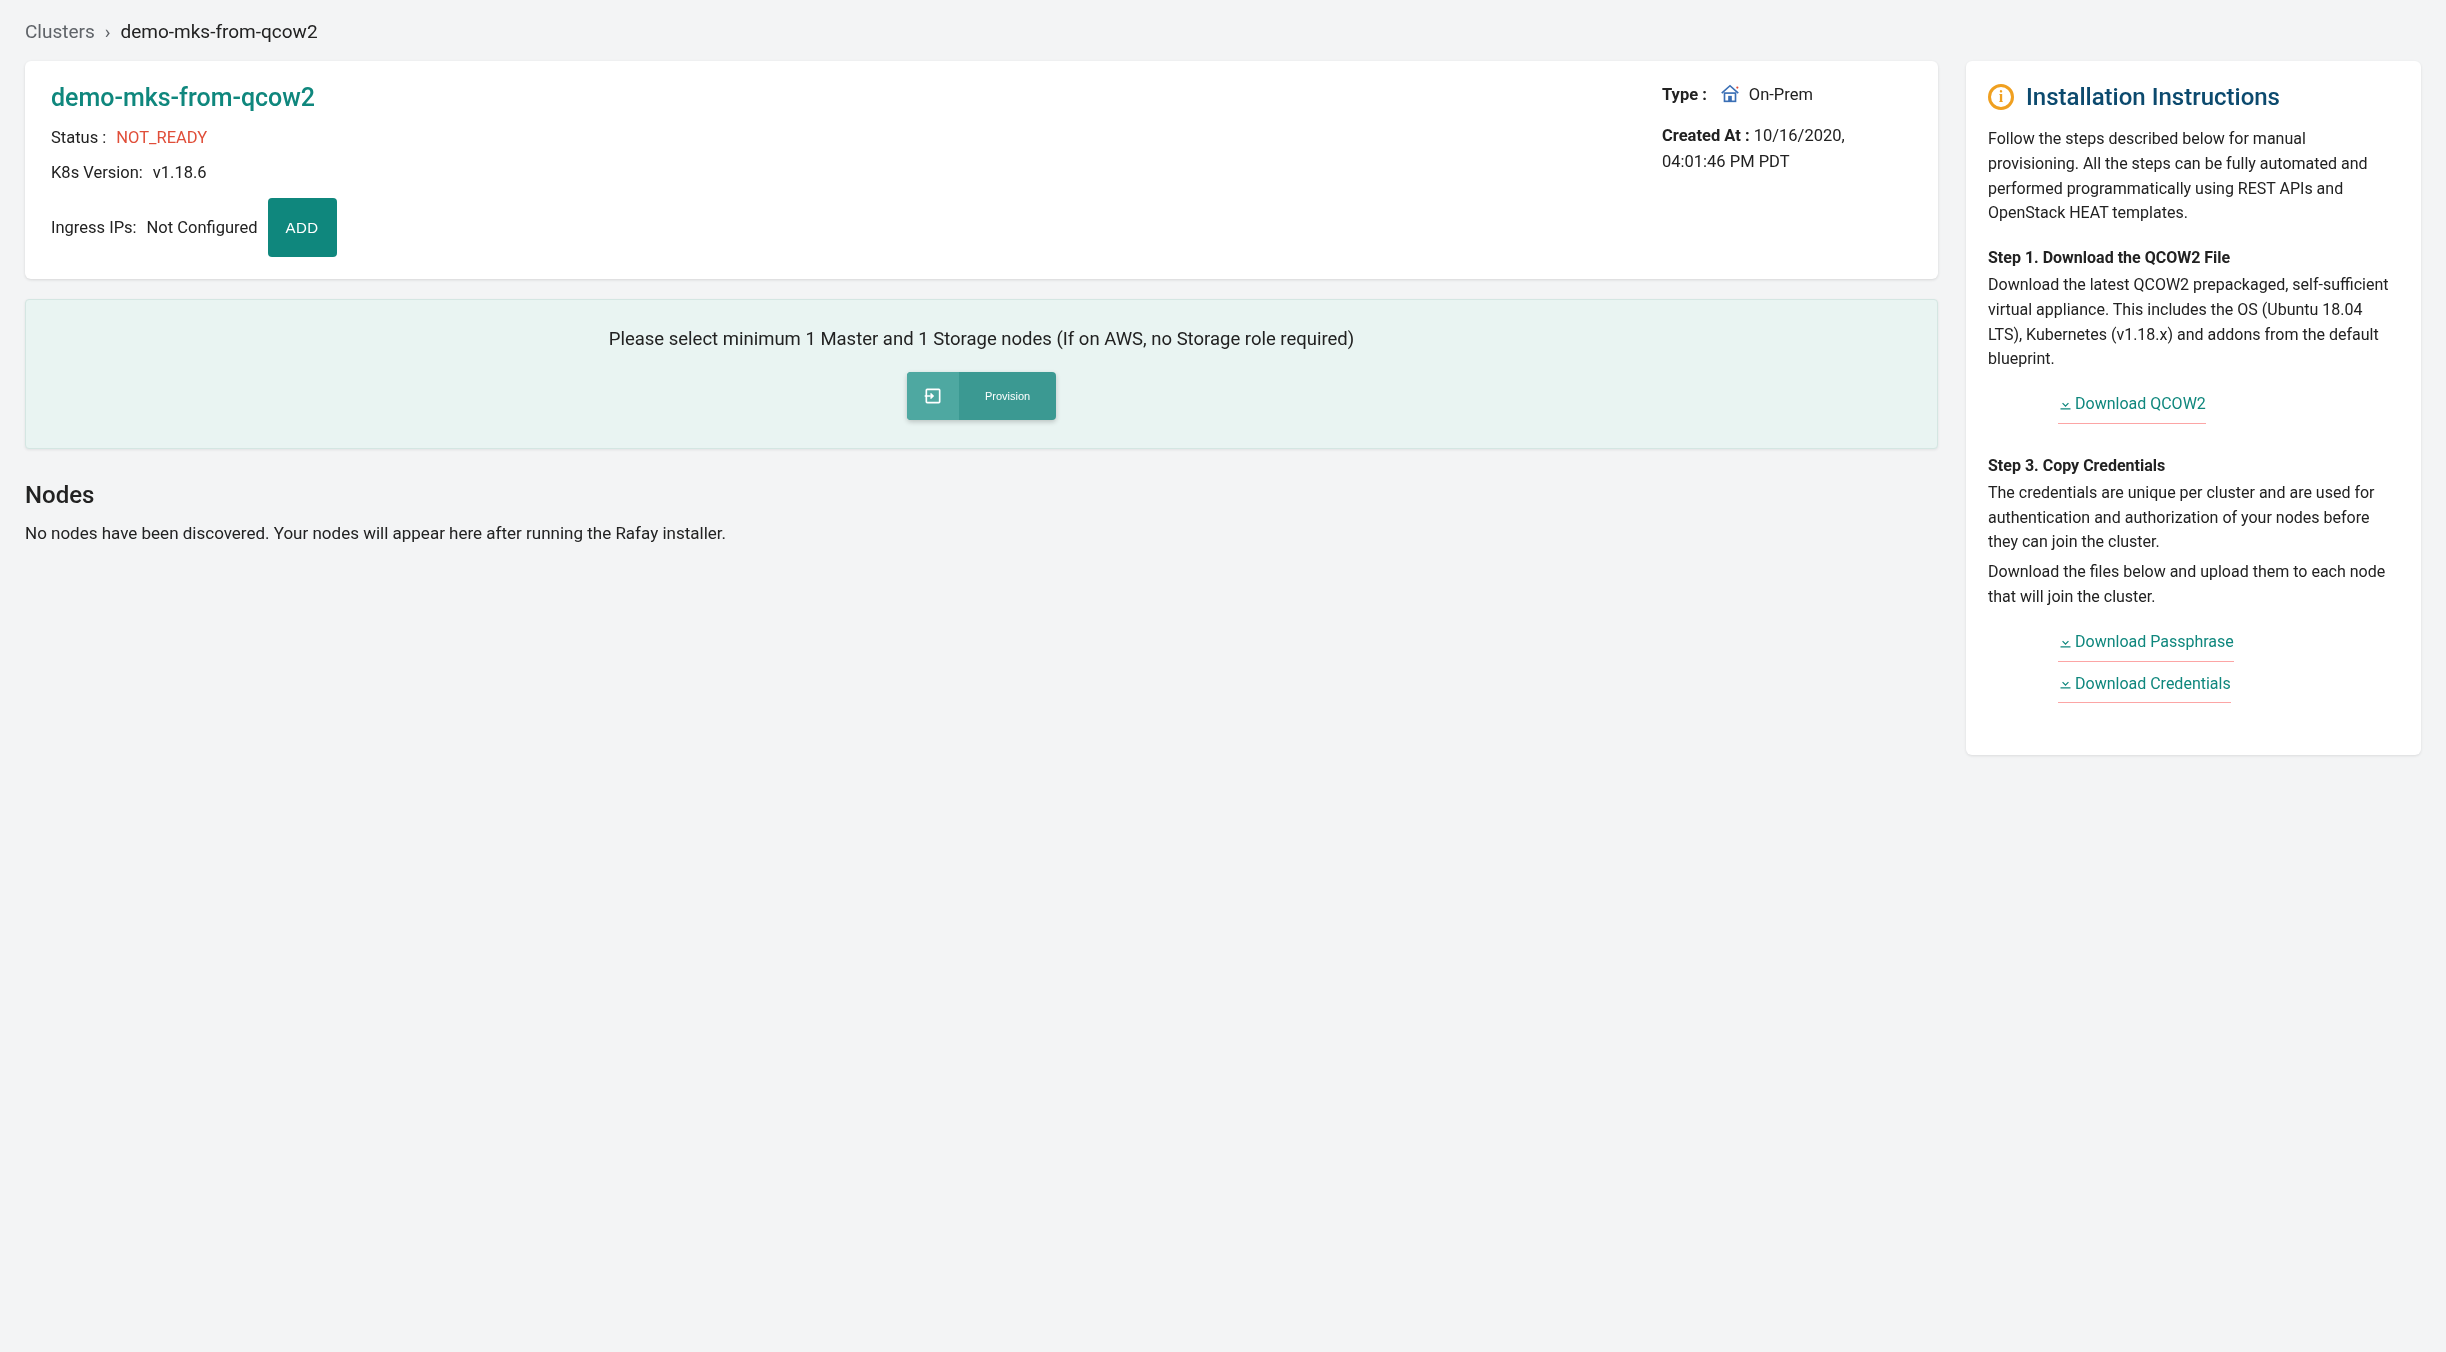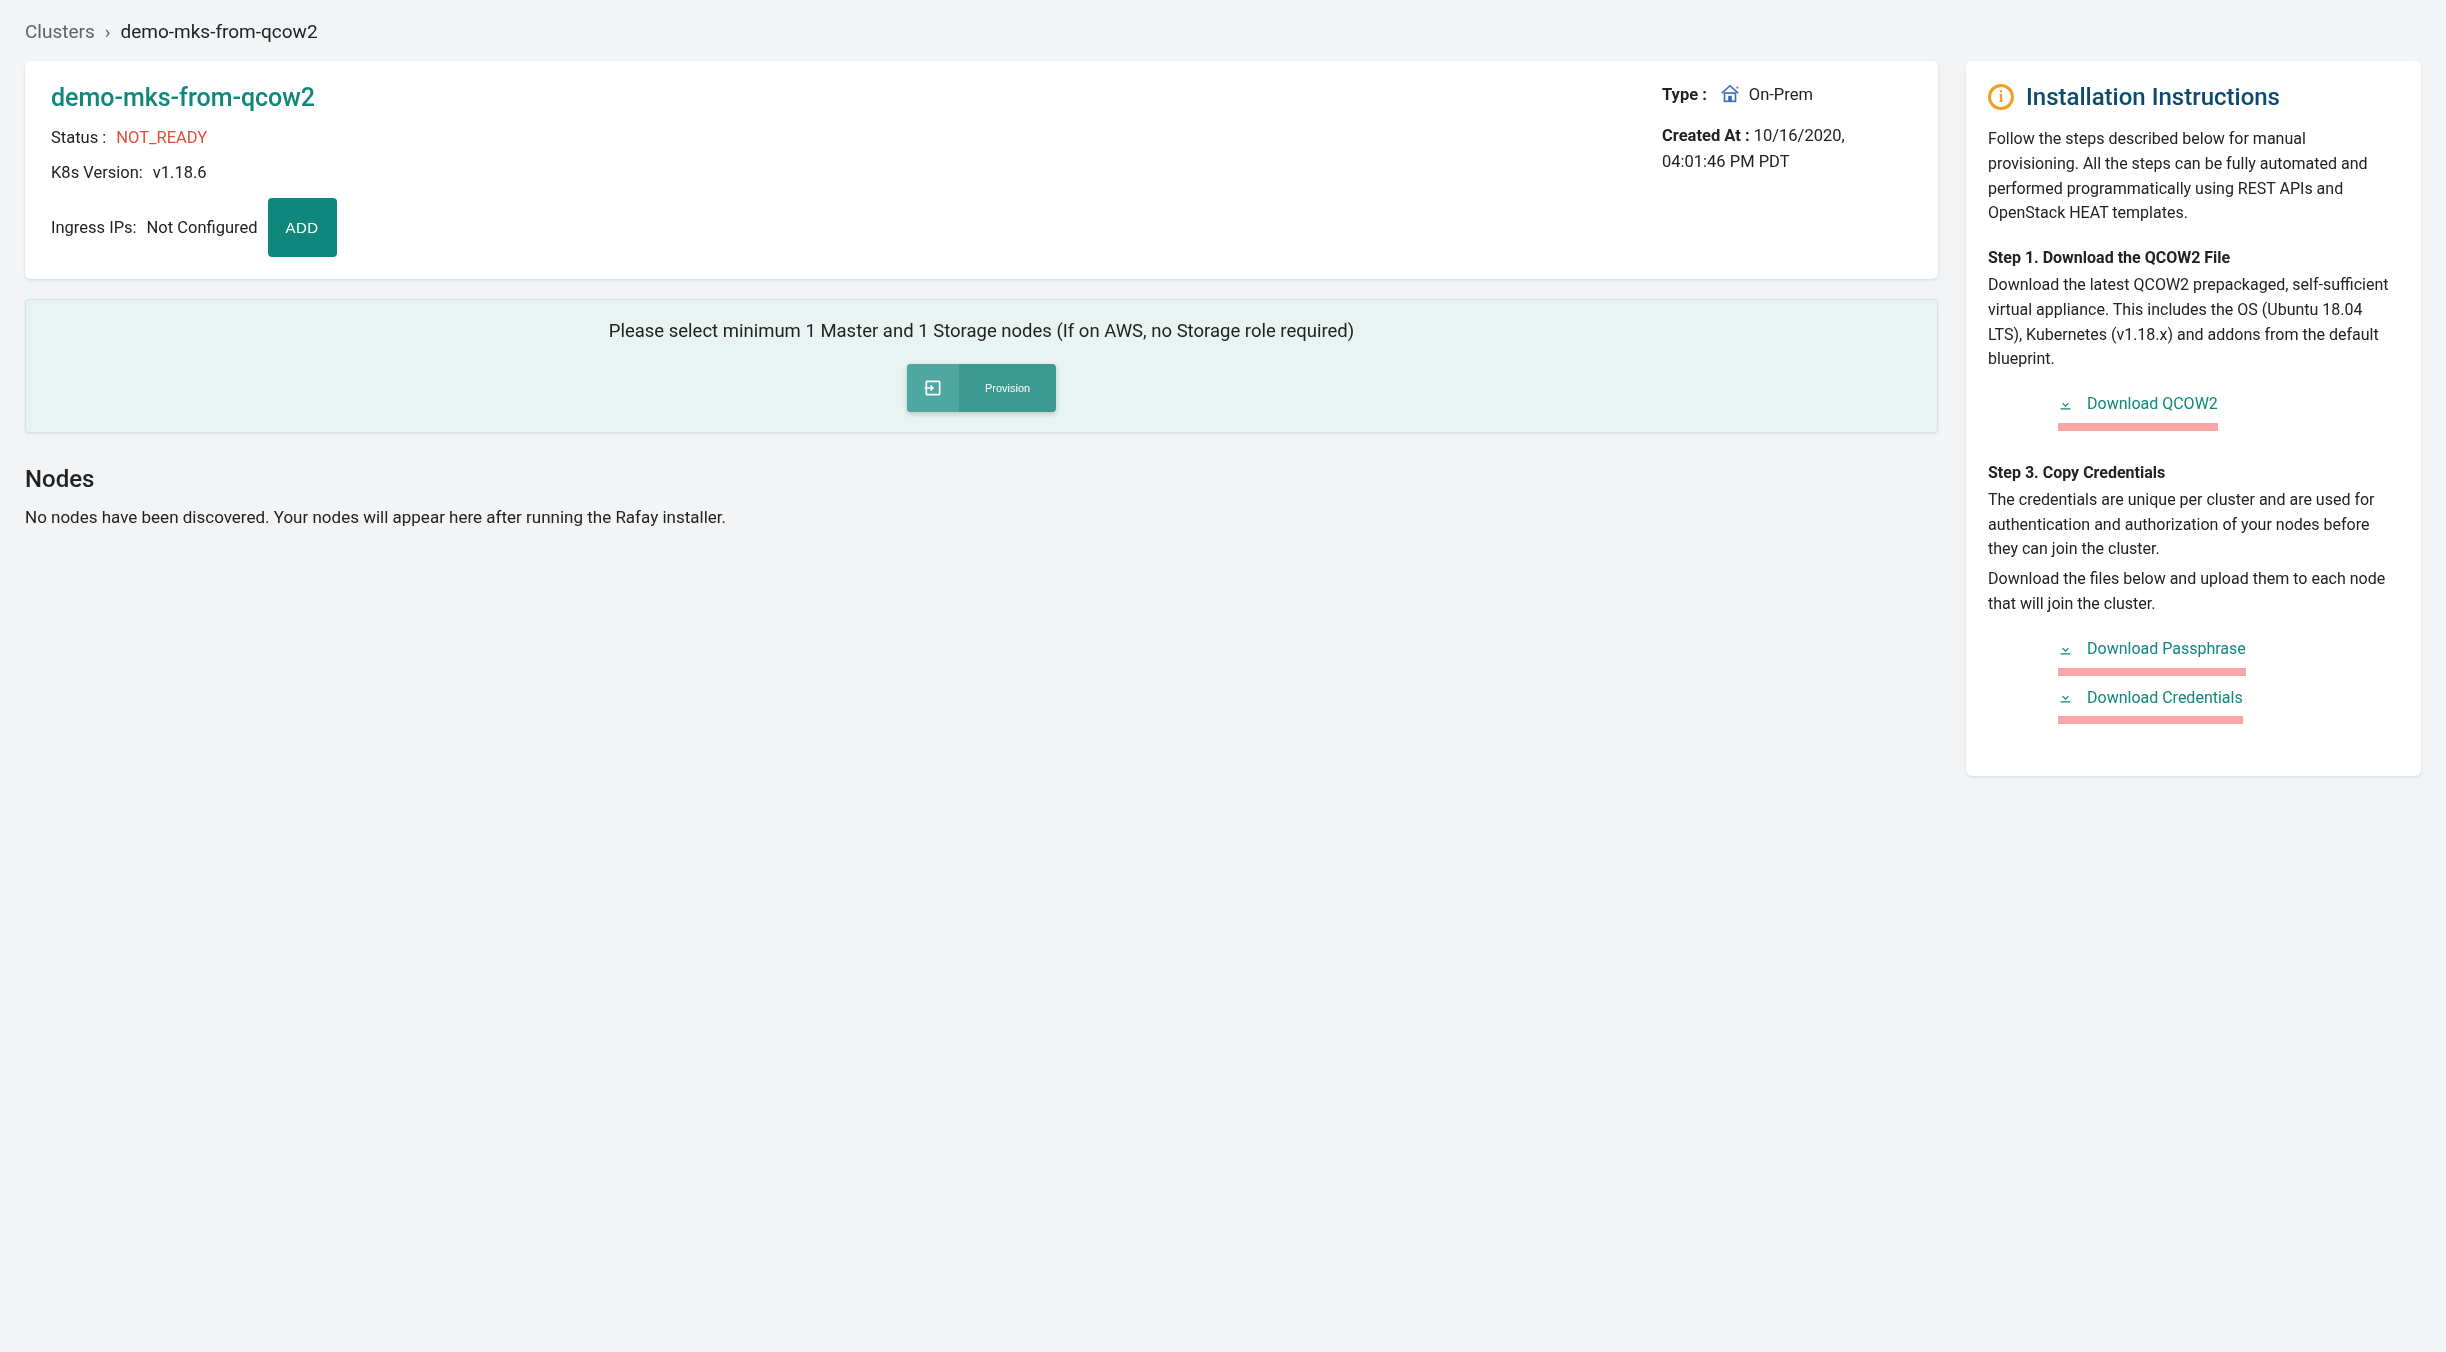--- a/index.html
+++ b/index.html
@@ -91,21 +91,21 @@
 
     .house-icon {
       width: 22px; height: 22px; display: inline-block;
     }
 
     .alert-box {
       margin-top: 20px;
       background: #e9f4f2;
       border: 1px solid #d4e6e2;
       border-radius: 4px;
-      padding: 20px;
+      padding: 28px;
       text-align: center;
       box-shadow: 0 1px 3px rgba(0,0,0,.08);
     }
     .alert-text {
       font-size: 18.5px;
       color: #222;
       margin-bottom: 22px;
     }
     .provision-btn {
       display: inline-flex;
@@ -175,26 +175,26 @@
     .panel-body {
       font-size: 16px;
       line-height: 1.55;
       color: #222;
     }
     .panel-body p { margin-bottom: 20px; }
     .panel-body .step-title { font-weight: 700; display: block; margin-bottom: 2px;}
     .download-link {
       display: inline-flex;
       align-items: center;
-      gap: 14px;
+      gap: 2px;
       color: #0f877d;
       text-decoration: none;
       font-size: 16px;
       padding-bottom: 6px;
-      border-bottom: 8px solid #fca5a5;
+      border-bottom: 1px solid #fca5a5;
       margin-bottom: 10px;
       margin-left: 70px;
     }
     .download-link + br + .download-link {}
     .download-link svg { width: 15px; height: 15px; }
     .dl-wrap { margin-bottom: 20px; }
   </style>
 </head>
 <body>
 

